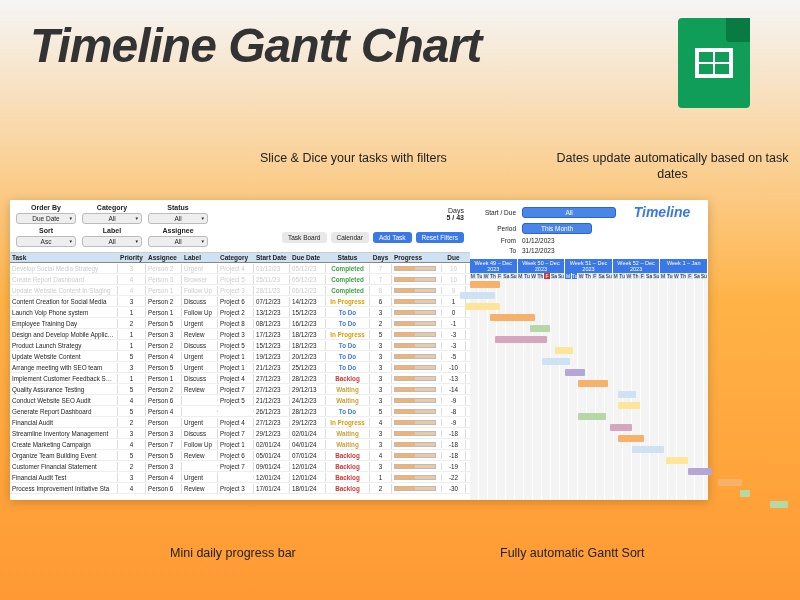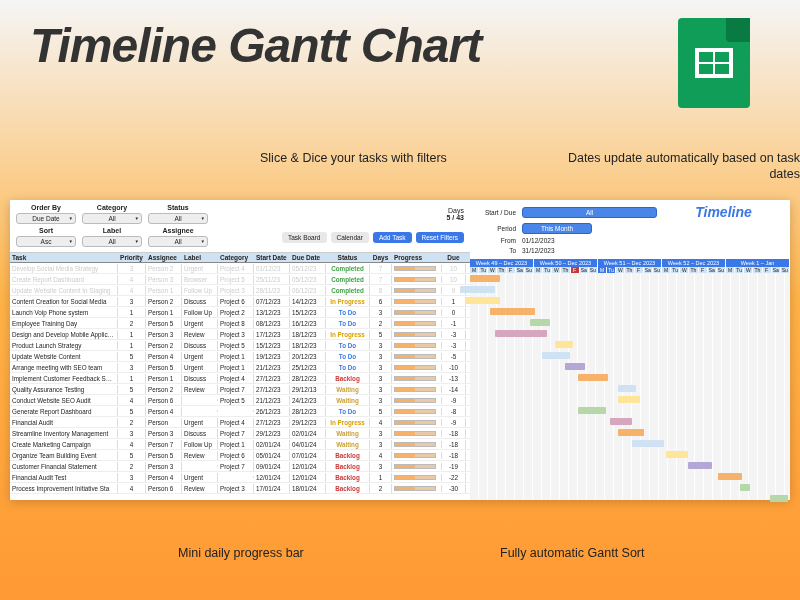--- a/index.html
+++ b/index.html
@@ -2,22 +2,22 @@
 <html><head>
 <meta charset="utf-8">
 <style>
 * { box-sizing: border-box; margin: 0; padding: 0; }
 body { width: 800px; height: 600px; font-family: -apple-system, Helvetica, Arial, sans-serif; background: linear-gradient(180deg, #f5f5f5 0%, #ffb347 50%, #ff9933 100%); overflow: hidden; position: relative; }
 .title { position:absolute; top:18px; left:30px; font-size:48px; font-weight:900; font-style:italic; color:#333; letter-spacing:-1px; }
 .sheets-logo { position:absolute; top:18px; right:50px; width:72px; height:90px; background:#0f9d58; border-radius:4px; display:flex; align-items:center; justify-content:center; }
 .sheets-logo::before { content:""; position:absolute; top:0; right:0; width:24px; height:24px; background:#0a7a43; border-bottom-left-radius:4px; }
 .sheets-grid { width:38px; height:30px; border:3px solid #fff; display:grid; grid-template-columns:1fr 1fr; grid-template-rows:1fr 1fr; }
 .sheets-grid div { border:1px solid #fff; }
-.annot { position:absolute; font-size:12.5px; color:#222; text-align:right; line-height:1.3; }
-.sheet { position:absolute; left:10px; top:200px; width:780px; height:300px; background:#fff; font-size:7px; color:#222; display:flex; box-shadow:0 2px 10px rgba(0,0,0,0.2); }
+.annot { position:absolute; font-size:12.5px; color:#222; text-align:center; line-height:1.3; }
+.sheet { position:absolute; left:10px; top:200px; width:698px; height:300px; background:#fff; font-size:7px; color:#222; display:flex; box-shadow:0 2px 10px rgba(0,0,0,0.2); }
 .left-pane { width:460px; display:flex; flex-direction:column; }
 .controls { padding:4px 6px 2px; font-size:7px; }
 .ctrl-row { display:flex; gap:6px; margin-bottom:3px; align-items:center; }
 .ctrl-col { display:flex; flex-direction:column; }
 .ctrl-label { font-size:7px; font-weight:bold; text-align:center; margin-bottom:2px; min-width:60px; }
 .pill { background:#eee; border:1px solid #bbb; border-radius:3px; padding:1px 6px; min-width:58px; text-align:center; font-size:6.5px; position:relative; }
 .pill.blue { background:#4a86e8; color:#fff; border-color:#2a66c8; }
 .pill::after { content:"▾"; position:absolute; right:3px; top:1px; font-size:5px; }
 .pill.noarr::after { content:""; }
 .btn { padding:2px 6px; border-radius:3px; font-size:6.5px; }
@@ -60,21 +60,21 @@
       <div></div>
       <div></div>
       <div></div>
     </div>
   </div>
 
 <div class="annot" style="top:150px;left:260px">Slice &amp; Dice your tasks
 with filters</div>
 <div class="annot" style="top:150px;left:545px">Dates update automatically
 based on task dates</div>
-<div class="annot" style="top:545px;left:178px">Mini daily progress bar</div>
+<div class="annot" style="top:545px;left:170px">Mini daily progress bar</div>
 <div class="annot" style="top:545px;left:500px">Fully automatic Gantt Sort</div>
 
 <div class="sheet">
   <div class="left-pane">
     <div class="controls">
       <div class="ctrl-row">
         <div class="ctrl-col">
             <div class="ctrl-label">Order By</div>
             <div class="pill">Due Date</div>
           </div>

